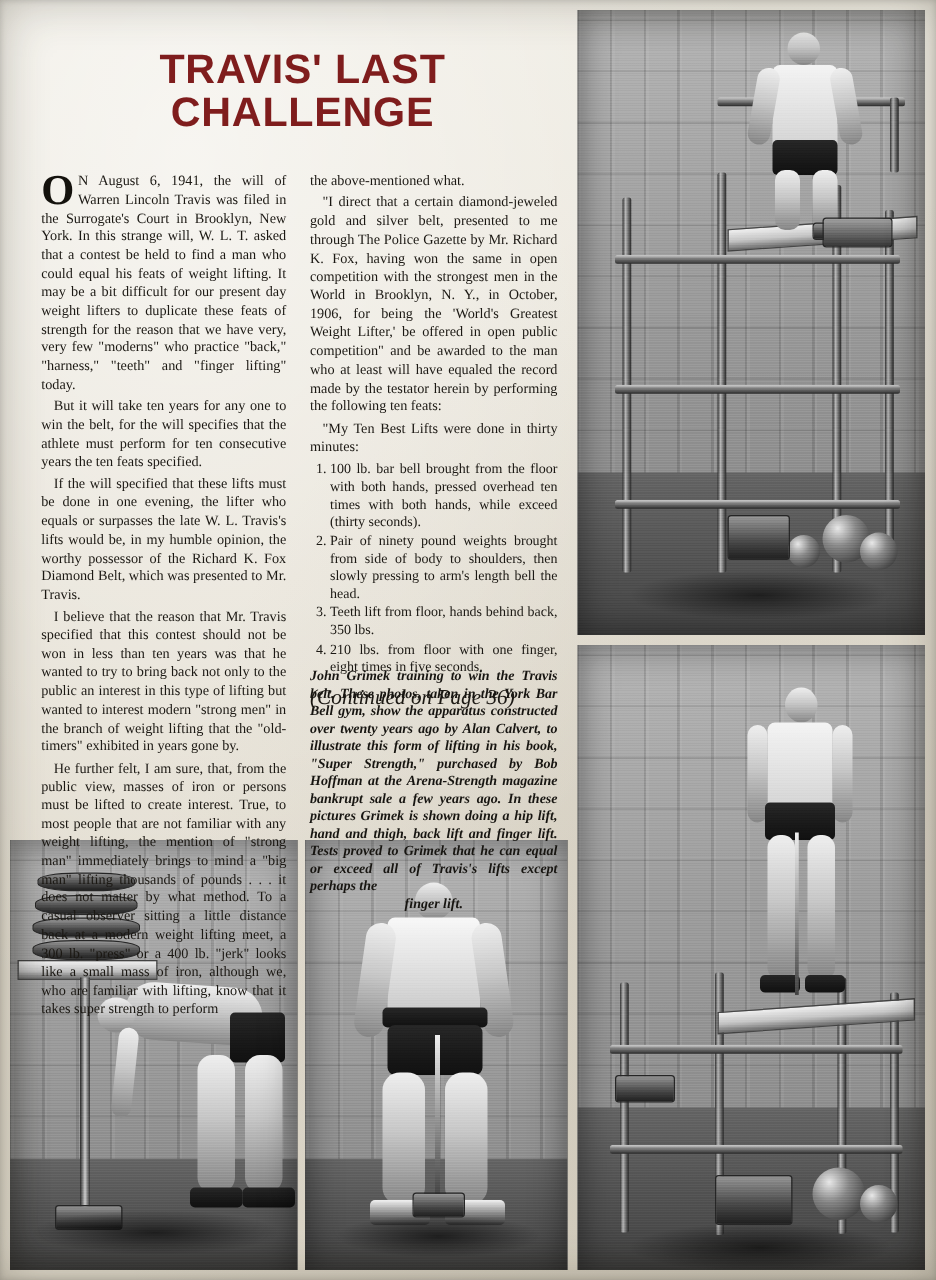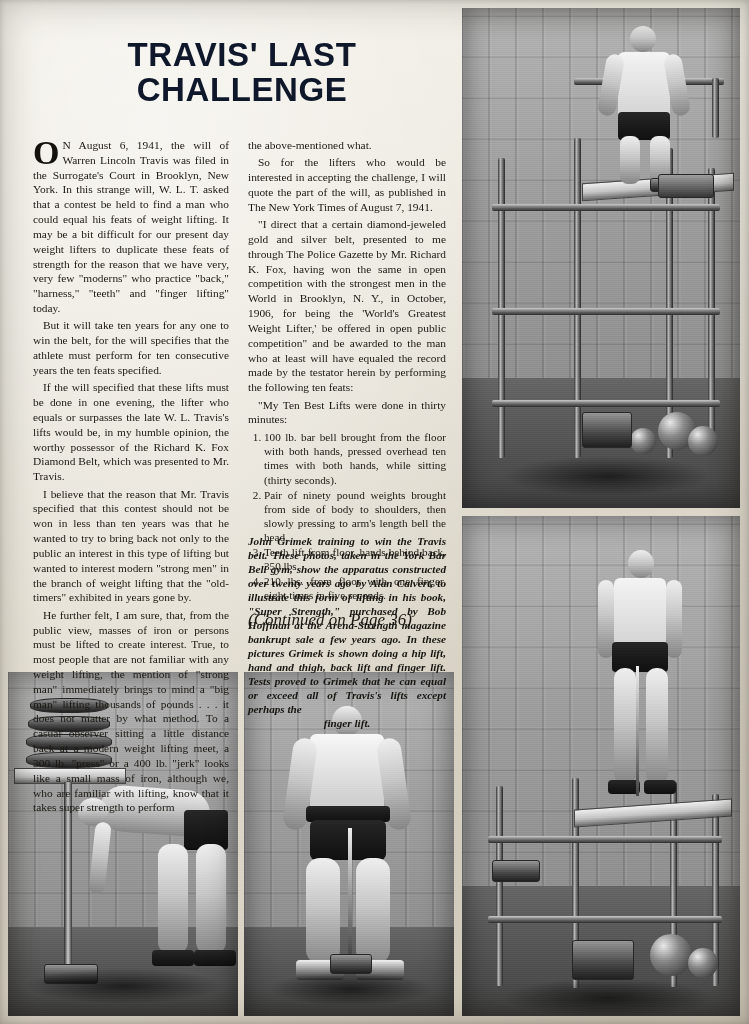--- a/index.html
+++ b/index.html
@@ -36,21 +36,21 @@
   
   .title {
     position: absolute;
     left: 32px;
     top: 38px;
     width: 420px;
     font-family: "Liberation Sans", sans-serif;
     font-weight: bold;
     font-size: 33px;
     letter-spacing: 0.6px;
-    color: #0f172a;
+    color: #7f1d1d;
     text-align: center;
     line-height: 1.05;
   }
   .byline {
     position: absolute;
     left: 32px;
     top: 96px;
     width: 420px;
     text-align: center;
     font-family: "Liberation Sans", sans-serif;
@@ -371,25 +371,24 @@
       <span class="dropcap">O</span><span>N August 6, 1941, the will of Warren Lincoln Travis was filed in the Surrogate's Court in Brooklyn, New York. In this strange will, W. L. T. asked that a contest be held to find a man who could equal his feats of weight lifting. It may be a bit difficult for our present day weight lifters to duplicate these feats of strength for the reason that we have very, very few "moderns" who practice "back," "harness," "teeth" and "finger lifting" today.</span>
     </p>
     <p>But it will take ten years for any one to win the belt, for the will specifies that the athlete must perform for ten consecutive years the ten feats specified.</p>
     <p>If the will specified that these lifts must be done in one evening, the lifter who equals or surpasses the late W. L. Travis's lifts would be, in my humble opinion, the worthy possessor of the Richard K. Fox Diamond Belt, which was presented to Mr. Travis.</p>
     <p>I believe that the reason that Mr. Travis specified that this contest should not be won in less than ten years was that he wanted to try to bring back not only to the public an interest in this type of lifting but wanted to interest modern "strong men" in the branch of weight lifting that the "old-timers" exhibited in years gone by.</p>
     <p>He further felt, I am sure, that, from the public view, masses of iron or persons must be lifted to create interest. True, to most people that are not familiar with any weight lifting, the mention of "strong man" immediately brings to mind a "big man" lifting thousands of pounds . . . it does not matter by what method. To a casual observer sitting a little distance back at a modern weight lifting meet, a 300 lb. "press" or a 400 lb. "jerk" looks like a small mass of iron, although we, who are familiar with lifting, know that it takes super strength to perform</p>
   </div>
 
   <div class="col" id="col-right">
     <p class="noindent">the above-mentioned what.</p>
-    <p>So for the lifters who would be interested in accepting the challenge, I will quote the part of the will, as published in The New York Times of August 7, 1941.</p>
     <p>"I direct that a certain diamond-jeweled gold and silver belt, presented to me through The Police Gazette by Mr. Richard K. Fox, having won the same in open competition with the strongest men in the World in Brooklyn, N. Y., in October, 1906, for being the 'World's Greatest Weight Lifter,' be offered in open public competition" and be awarded to the man who at least will have equaled the record made by the testator herein by performing the following ten feats:</p>
     <p>"My Ten Best Lifts were done in thirty minutes:</p>
     <ol class="lifts">
-      <li>100 lb. bar bell brought from the floor with both hands, pressed overhead ten times with both hands, while sitting (thirty seconds).</li>
+      <li>100 lb. bar bell brought from the floor with both hands, pressed overhead ten times with both hands, while exceed (thirty seconds).</li>
       <li>Pair of ninety pound weights brought from side of body to shoulders, then slowly pressing to arm's length bell the head.</li>
       <li>Teeth lift from floor, hands behind back, 350 lbs.</li>
       <li>210 lbs. from floor with one finger, eight times in five seconds.</li>
     </ol>
     <div class="continued">(Continued on Page 36)</div>
   </div>
 
   <div class="caption">
     <span>John Grimek training to win the Travis belt. These photos, taken in the York Bar Bell gym, show the apparatus constructed over twenty years ago by Alan Calvert, to illustrate this form of lifting in his book, "Super Strength," purchased by Bob Hoffman at the Arena-Strength magazine bankrupt sale a few years ago. In these pictures Grimek is shown doing a hip lift, hand and thigh, back lift and finger lift. Tests proved to Grimek that he can equal or exceed all of Travis's lifts except perhaps the</span>
     <span class="last">finger lift.</span>

